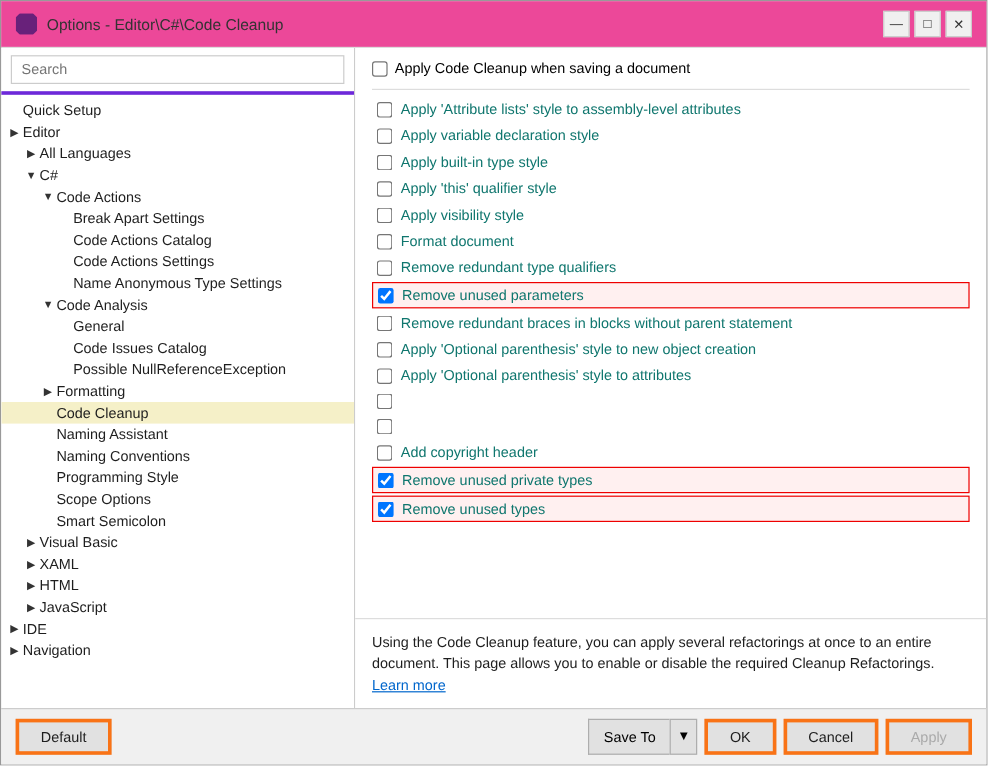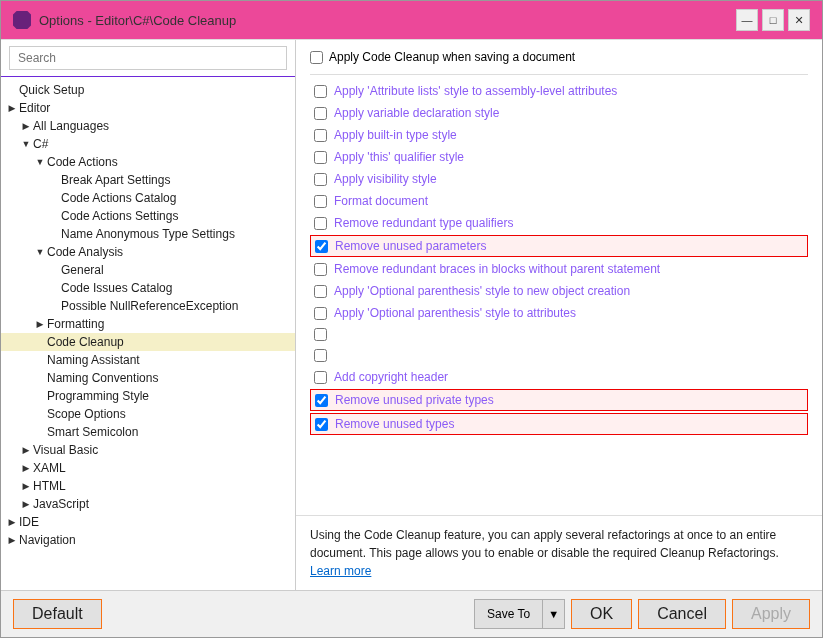--- a/index.html
+++ b/index.html
@@ -11,50 +11,50 @@
     .title-bar-left { display: flex; align-items: center; gap: 8px; }
     .vs-icon { width: 18px; height: 18px; background: #68217a; clip-path: polygon(20% 0%, 80% 0%, 100% 20%, 100% 80%, 80% 100%, 20% 100%, 0% 80%, 0% 20%); }
     .title-text { font-size: 13px; color: #333; }
     .title-controls { display: flex; gap: 4px; }
     .title-btn { width: 22px; height: 22px; border: 1px solid #ccc; background: #f0f0f0; cursor: pointer; display: flex; align-items: center; justify-content: center; font-size: 11px; color: #333; }
 
     .content { display: flex; flex: 1; overflow: hidden; }
 
     
     .left-panel { width: 295px; display: flex; flex-direction: column; border-right: 1px solid #ccc; background: #fff; }
-    .search-box { padding: 6px 8px; border-bottom: 1px solid #6d28d9; }
+    .search-box { padding: 6px 8px; border-bottom: 3px solid #6d28d9; }
     .search-input { width: 100%; padding: 4px 8px; border: 1px solid #ccc; font-size: 12px; color: #888; }
     .tree-container { flex: 1; overflow-y: auto; padding: 4px 0; }
     .tree-item { display: flex; align-items: center; padding: 2px 0; cursor: pointer; white-space: nowrap; }
     .tree-item.selected { background: #f5f0c8; }
     .tree-item .indent { display: inline-block; }
     .tree-arrow { display: inline-block; width: 14px; text-align: center; color: #333; font-size: 9px; }
     .tree-label { font-size: 12px; color: #1e1e1e; }
 
     
     .right-panel { flex: 1; display: flex; flex-direction: column; background: #fff; }
     .right-content { flex: 1; overflow-y: auto; padding: 10px 14px; }
 
     .top-checkbox { display: flex; align-items: center; gap: 6px; padding-bottom: 10px; border-bottom: 1px solid #ddd; margin-bottom: 6px; }
     .top-checkbox label { font-size: 12px; }
 
     .option-list { display: flex; flex-direction: column; gap: 2px; }
     .option-item { display: flex; align-items: center; gap: 7px; padding: 3px 4px; }
     .option-item.highlighted { border: 1px solid #e00; background: #fff0f0; }
     .option-item input[type=checkbox] { width: 13px; height: 13px; margin: 0; }
-    .option-item label { font-size: 12px; color: #8b5cf6; }
+    .option-item label { font-size: 12px; color: #0f766e; }
 
     .info-section { padding: 10px 14px; border-top: 1px solid #ddd; font-size: 12px; color: #1e1e1e; line-height: 1.5; }
     .info-section a { color: #0066cc; text-decoration: underline; cursor: pointer; }
 
     
     .bottom-bar { display: flex; align-items: center; justify-content: space-between; padding: 8px 12px; border-top: 1px solid #ccc; background: #f0f0f0; }
     .bottom-left { }
     .bottom-right { display: flex; gap: 6px; }
-    .btn { padding: 5px 18px; border: 1px solid #f97316; background: #e1e1e1; font-size: 16px; cursor: pointer; color: #1e1e1e; text-align: right; }
+    .btn { padding: 5px 18px; border: 3px solid #f97316; background: #e1e1e1; font-size: 12px; cursor: pointer; color: #1e1e1e; text-align: right; }
     .btn.disabled { color: #aaa; cursor: default; }
     .btn-split { display: flex; }
     .btn-split .main { padding: 5px 12px; border: 1px solid #adadad; border-right: none; background: #e1e1e1; font-size: 12px; cursor: pointer; }
     .btn-split .arrow { padding: 5px 5px; border: 1px solid #adadad; background: #e1e1e1; font-size: 11px; cursor: pointer; }
   </style>
 </head>
 <body>
 
 <div class="window">
 

